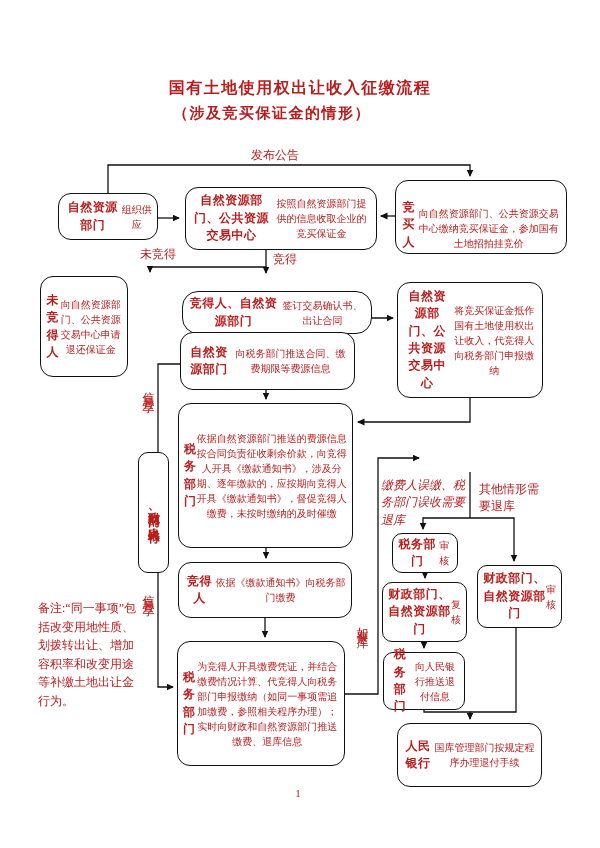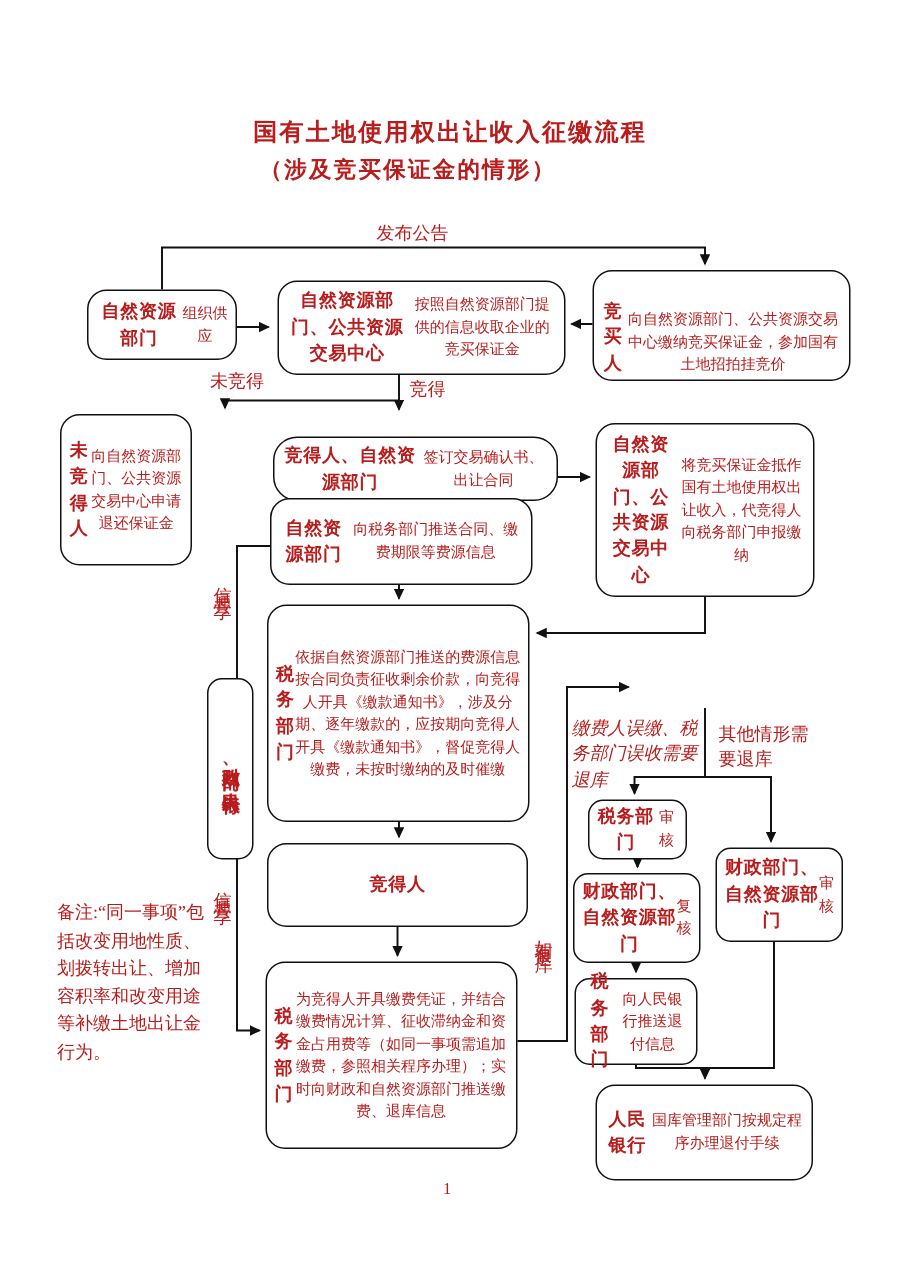--- a/index.html
+++ b/index.html
@@ -113,25 +113,26 @@
     <div class="bb">将竞买保证金抵作国有土地使用权出让收入，代竞得人向税务部门申报缴纳</div>
   </div>
 
   <div class="box" style="left:178px; top:403px; width:175px; height:145px;">
     <div class="bt">税务部门</div>
     <div class="bb">依据自然资源部门推送的费源信息按合同负责征收剩余价款，向竞得人开具《缴款通知书》，涉及分期、逐年缴款的，应按期向竞得人开具《缴款通知书》，督促竞得人缴费，未按时缴纳的及时催缴</div>
   </div>
 
   <div class="box" style="left:178px; top:562px; width:174px; height:56px;">
     <div class="bt">竞得人</div>
+    <div class="bb">依据《缴款通知书》向税务部门缴费</div>
   </div>
 
   <div class="box" style="left:177px; top:641px; width:168px; height:125px;">
     <div class="bt">税务部门</div>
-    <div class="bb">为竞得人开具缴费凭证，并结合缴费情况计算、征收滞纳金和资金占用费等（如同一事项需追加缴费，参照相关程序办理）；实时向财政和自然资源部门推送缴费、退库信息</div>
+    <div class="bb">为竞得人开具缴费凭证，并结合缴费情况计算、代竞得人向税务部门申报缴纳（如同一事项需追加缴费，参照相关程序办理）；实时向财政和自然资源部门推送缴费、退库信息</div>
   </div>
 
   <div class="box" style="left:138px; top:452px; width:31px; height:121px; border-radius:10px; padding:2px;">
     <div class="vbox-text">财政部门、人民银行</div>
   </div>
 
 
   <div class="box" style="left:392px; top:533px; width:66px; height:40px; border-radius:10px;">
     <div class="bt">税务部门</div>
     <div class="bb">审核</div>

